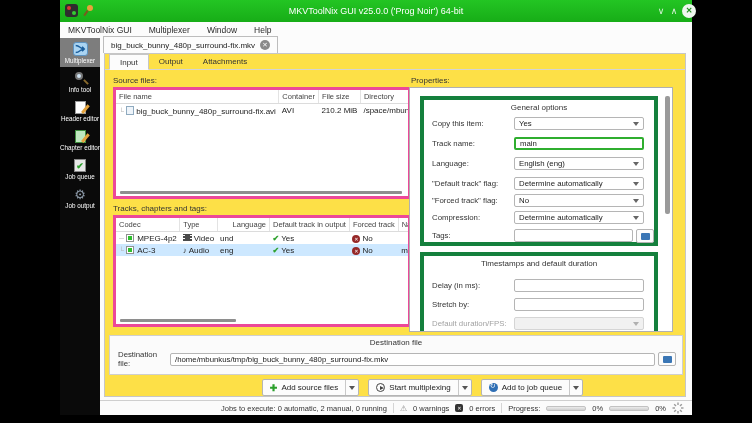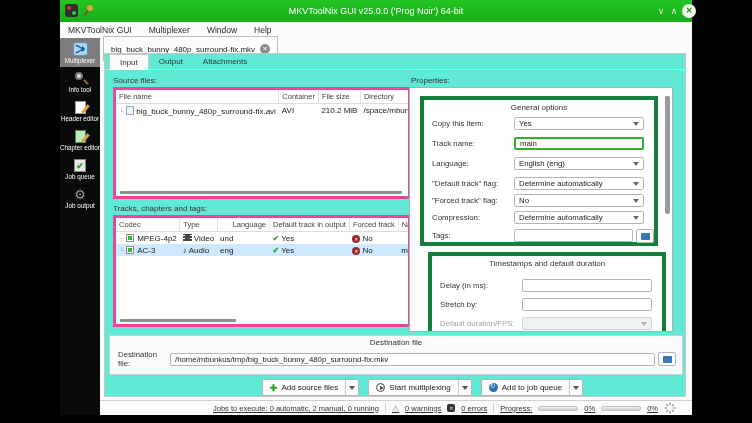--- a/index.html
+++ b/index.html
@@ -34,26 +34,26 @@
   .doc-ic{width:11px;height:13px;background:#fff;border:1px solid #9a9a9a;position:relative;}
   .doc-ic.green{background:#bfe8bf;border-color:#3f8f3f;}
   .doc-ic .pencil{position:absolute;right:-2px;bottom:-1px;width:2.5px;height:10px;background:#e2a23c;transform:rotate(40deg);}
   .mag-ic{position:relative;width:13px;height:13px;}
   .mag-ic .lens{position:absolute;left:1px;top:0;width:8px;height:8px;border:2px solid #777;border-radius:50%;background:#cfe3f2;}
   .mag-ic .handle{position:absolute;right:0;bottom:0;width:2px;height:6px;background:#8a6b2d;transform:rotate(-45deg);}
   .clip-ic{width:12px;height:13px;background:#e8e8e8;border:1px solid #888;position:relative;font-size:9px;line-height:12px;color:#2ca02c;text-align:center;font-weight:bold;}
   .gear-ic{font-size:13px;color:#8a97a5;line-height:13px;}
 
   
-  .file-tab{position:absolute;left:43px;top:36px;height:17px;background:#fcfcfc;border:1px solid #bdbdbd;border-bottom:none;display:flex;align-items:center;gap:5px;padding:12px 7px;}
+  .file-tab{position:absolute;left:43px;top:36px;height:17px;background:#fcfcfc;border:1px solid #bdbdbd;border-bottom:none;display:flex;align-items:center;gap:5px;padding:4px 7px;}
   .file-tab-label{font-size:8px;color:#222;}
   .tab-close{width:10px;height:10px;border-radius:50%;background:#8a8a8a;color:#fff;font-size:6.5px;line-height:10px;text-align:center;}
 
   
-  .panel{position:absolute;left:44px;top:53px;width:582px;height:344px;background:#5eead4;border:1px solid #c6c6c6;}
+  .panel{position:absolute;left:44px;top:53px;width:582px;height:344px;background:#fde047;border:1px solid #c6c6c6;}
   .etabs{position:absolute;left:0;top:0;width:100%;height:16px;border-bottom:1px solid #d4d4d4;display:flex;padding-left:4px;}
   .etab{height:16px;padding:0 10px;font-size:8px;color:#333;line-height:15px;}
   .etab.selected{background:#fcfcfc;border:1px solid #c6c6c6;border-bottom:1px solid #fcfcfc;}
 
   .sec-label{position:absolute;font-size:8px;color:#333;}
 
   table.grid{border-collapse:collapse;width:100%;}
   .tablebox{position:absolute;background:#fff;border:3px solid #ec4899;overflow:hidden;}
   .grid th{font-size:7.5px;font-weight:normal;color:#444;text-align:left;padding:2px 3px;border-right:1px solid #e3e3e3;border-bottom:1px solid #dcdcdc;white-space:nowrap;}
   .grid td{font-size:8px;color:#222;padding:1.5px 3px;white-space:nowrap;overflow:hidden;}
@@ -98,21 +98,21 @@
   .split-main{display:flex;align-items:center;gap:4px;padding:0 7px;font-size:8px;color:#222;}
   .split-arrow{width:13px;border-left:1px solid #c9c9c9;display:flex;align-items:center;justify-content:center;}
   .split-arrow i{width:0;height:0;border-left:3px solid transparent;border-right:3px solid transparent;border-top:4px solid #555;}
   .plus{color:#2ca02c;font-weight:bold;font-size:9px;}
   .playc{width:9px;height:9px;border:1px solid #444;border-radius:50%;position:relative;}
   .playc:after{content:"";position:absolute;left:3px;top:2px;width:0;height:0;border-left:4px solid #444;border-top:2.5px solid transparent;border-bottom:2.5px solid transparent;}
   .queuec{width:9px;height:9px;border-radius:50%;background:#2f6fb5;position:relative;}
   .queuec:after{content:"↻";position:absolute;left:1px;top:-1px;color:#fff;font-size:7px;}
 
   
-  .statusbar{position:absolute;left:40px;top:400px;width:592px;height:15px;background:#fbfbfb;border-top:1px solid #cfcfcf;display:flex;align-items:center;justify-content:flex-end;gap:6px;padding-right:16px;font-size:7.5px;color:#333;text-decoration:underline;}
+  .statusbar{position:absolute;left:40px;top:400px;width:592px;height:15px;background:#fbfbfb;border-top:1px solid #cfcfcf;display:flex;align-items:center;justify-content:flex-end;gap:6px;padding-right:8px;font-size:7.5px;color:#333;}
   .sdiv{width:1px;height:10px;background:#d5d5d5;}
   .warn-ic{color:#8a8a8a;font-size:8px;}
   .err-ic{display:inline-block;width:8px;height:8px;background:#333;border-radius:2px;color:#fff;font-size:5px;line-height:8px;text-align:center;}
   .pbar{width:40px;height:5px;border-radius:2px;background:linear-gradient(#ececec,#cfcfcf);border:1px solid #c2c2c2;}
   .spinner{width:12px;height:12px;}
 </style>
 </head>
 <body>
 
 <div id="stage">
@@ -296,21 +296,21 @@
                 <span class="chev"></span>
               </span>
           </div>
           <div class="prow" style="top:128px;">
             <span class="plabel">Tags:</span>
             <input class="tinput" value="" style="">
             <span class="browse"></span>
           </div>
         </div>
 
-        <div class="group" style="left:18px;top:164px;width:238px;height:110px;">
+        <div class="group" style="left:10px;top:164px;width:238px;height:110px;">
           <div class="group-title">Timestamps and default duration</div>
           <div class="prow" style="top:22px;">
             <span class="plabel">Delay (in ms):</span>
             <input class="tinput" value="" style="">
           </div>
           <div class="prow" style="top:41px;">
             <span class="plabel">Stretch by:</span>
             <input class="tinput" value="" style="">
           </div>
           <div class="prow" style="top:60px;">

